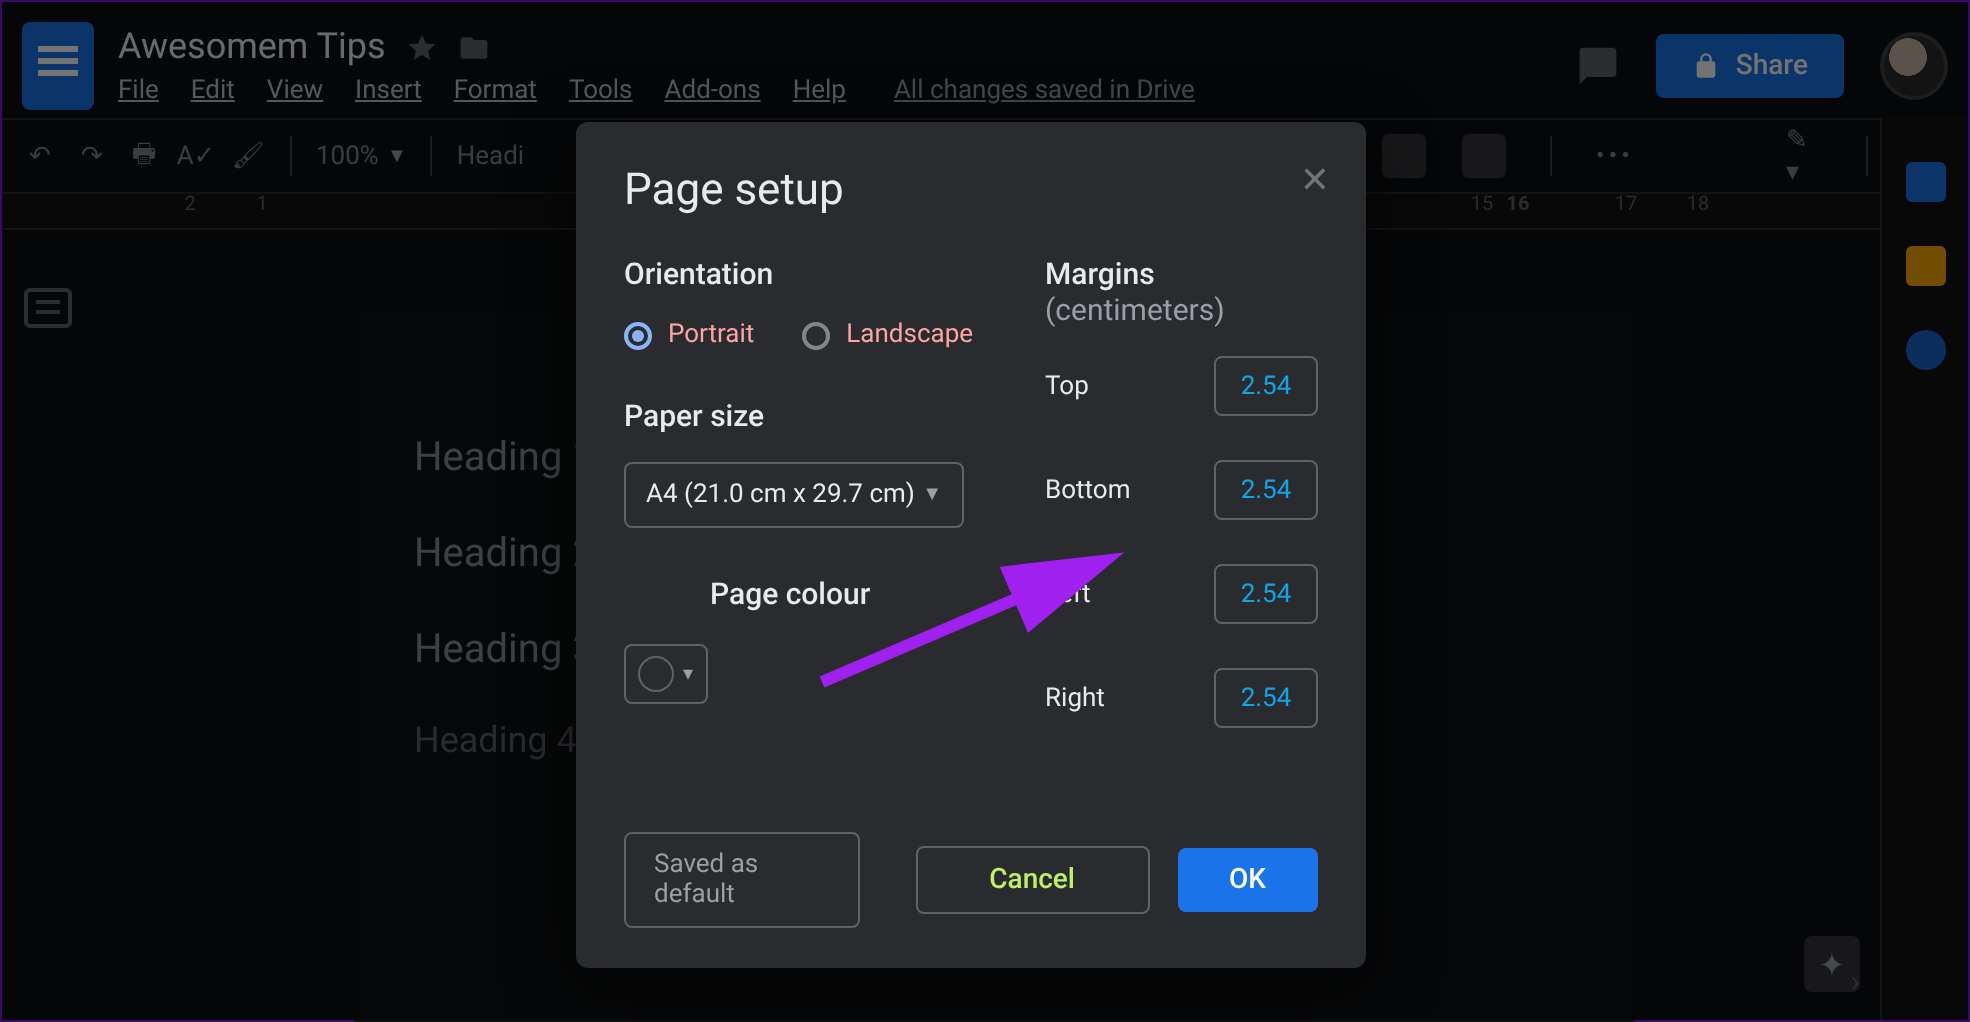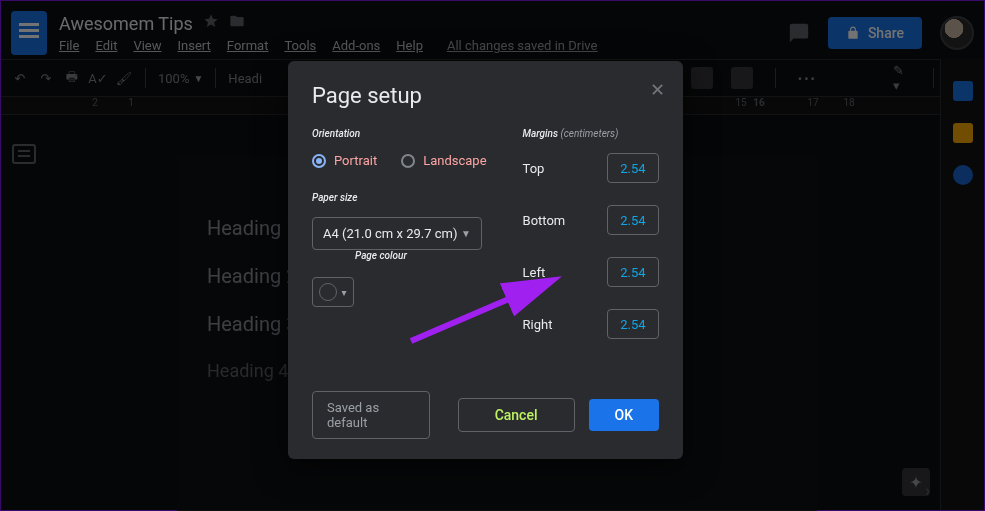--- a/index.html
+++ b/index.html
@@ -12,21 +12,21 @@
   .dim-overlay {
     position: absolute; inset: 0; background: rgba(0,0,0,0.55); z-index: 5; pointer-events: none;
   }
   
   .header {
     display: flex; align-items: center; padding: 6px 10px 0 10px; height: 58px;
   }
   .doc-icon { width: 36px; height: 44px; background:#1a73e8; border-radius:4px; position:relative; flex-shrink:0; margin-right:12px;}
   .doc-icon::after{ content:""; position:absolute; left:8px; right:8px; top:12px; height:3px; background:#fff; box-shadow: 0 6px #fff, 0 12px #fff;}
   .title-area { display:flex; flex-direction:column; }
-  .title-row { display:flex; align-items:flex-start; gap:10px; }
+  .title-row { display:flex; align-items:center; gap:10px; }
   .title { font-size:18px; color:#e8eaed; font-weight:400; }
   .star-icon,.folder-icon{ width:16px;height:16px; color:#5f6368; }
   .menubar { display:flex; gap:16px; font-size:13px; color:#bdc1c6; margin-top:4px; align-items:center;text-decoration:underline;}
   .menubar .saved { text-decoration: underline; margin-left:8px; color:#9aa0a6;}
   .header-right { margin-left:auto; display:flex; align-items:center; gap:18px;}
   .comment-icon{width:22px;height:22px;color:#5f6368;}
   .share-btn { background:#1a73e8; color:#fff; padding:8px 18px; border-radius:4px; font-size:14px; display:flex; align-items:center; gap:8px; font-weight:500;}
   .avatar { width:34px; height:34px; border-radius:50%; background:radial-gradient(circle at 40% 35%, #c9b8a5 35%, #2a2a2a 36%); border:2px solid #3c4043;}
   
   .toolbar {
@@ -60,21 +60,21 @@
   
   .dialog{
     position:absolute; z-index:10; left:287px; top:60px; width:395px;
     background:#2a2b2e; border-radius:6px; padding:22px 24px 20px 24px;
     color:#e8eaed; box-shadow:0 8px 32px rgba(0,0,0,0.6);
   }
   .dlg-title{font-size:22px;font-weight:400;color:#e8eaed;margin-bottom:20px;}
   .dlg-close{position:absolute;top:18px;right:18px;color:#71757a;font-size:18px;}
   .dlg-body{display:flex;gap:36px;}
   .col{flex:1;display:flex;flex-direction:column;}
-  .sec-label{font-size:10px;color:#e8eaed;font-weight:500;margin-bottom:14px;font-style:italic;}
+  .sec-label{font-size:15px;color:#e8eaed;font-weight:500;margin-bottom:14px;}
   .sec-label .sub{color:#9aa0a6;font-weight:400;}
   .radio-row{display:flex;gap:24px;margin-bottom:24px;}
   .radio{display:flex;align-items:center;gap:8px;font-size:13px;color:#fca5a5;}
   .rad{width:14px;height:14px;border-radius:50%;border:2px solid #8ab4f8;position:relative;}
   .rad.on::after{content:"";position:absolute;inset:2px;border-radius:50%;background:#8ab4f8;}
   .rad.off{border-color:#80868b;}
   .select{border:1px solid #5f6368;border-radius:4px;padding:8px 10px;font-size:13px;color:#e8eaed;display:flex;align-items:center;justify-content:space-between;width:170px;}
   .caret{color:#9aa0a6;font-size:10px;}
   .color-swatch{width:42px;height:30px;border:1px solid #5f6368;border-radius:4px;display:flex;align-items:center;justify-content:center;gap:4px;margin-top:2px;}
   .circ{width:18px;height:18px;border-radius:50%;border:1px solid #5f6368;}
@@ -209,21 +209,21 @@
           <label class="radio">
             <span class="rad off"></span>
             <span>Landscape</span>
           </label>
         </div>
         <div class="sec-label">Paper size</div>
         <div class="select">
           <span>A4 (21.0 cm x 29.7 cm)</span>
           <span class="caret">▼</span>
         </div>
-        <div class="sec-label" style="padding-left:43px;">Page colour</div>
+        <div class="sec-label" style="margin-top:24px;padding-left:43px;">Page colour</div>
         <div class="color-swatch">
           <span class="circ"></span>
           <span class="caret">▾</span>
         </div>
       </div>
 
       <div class="col">
         <div class="sec-label">
           <span>Margins</span>
           <span class="sub">(centimeters)</span>

